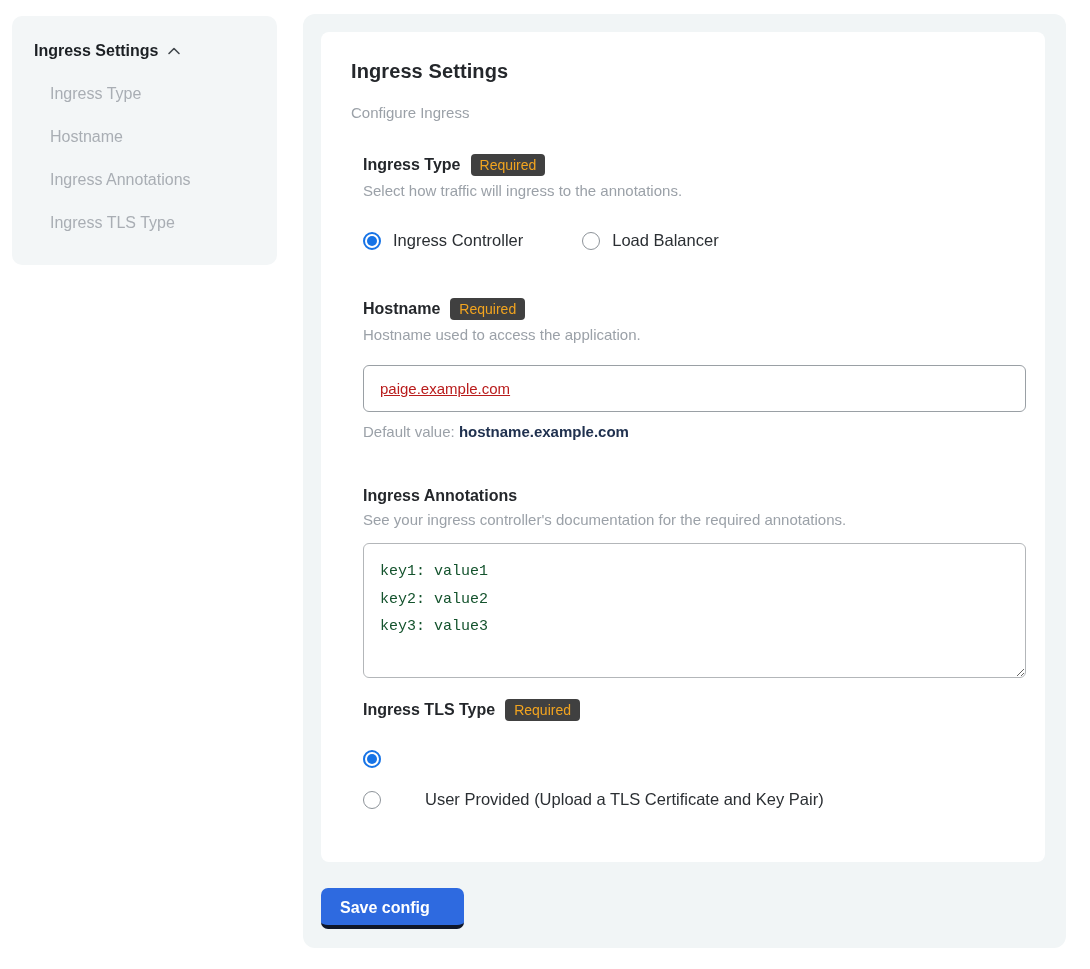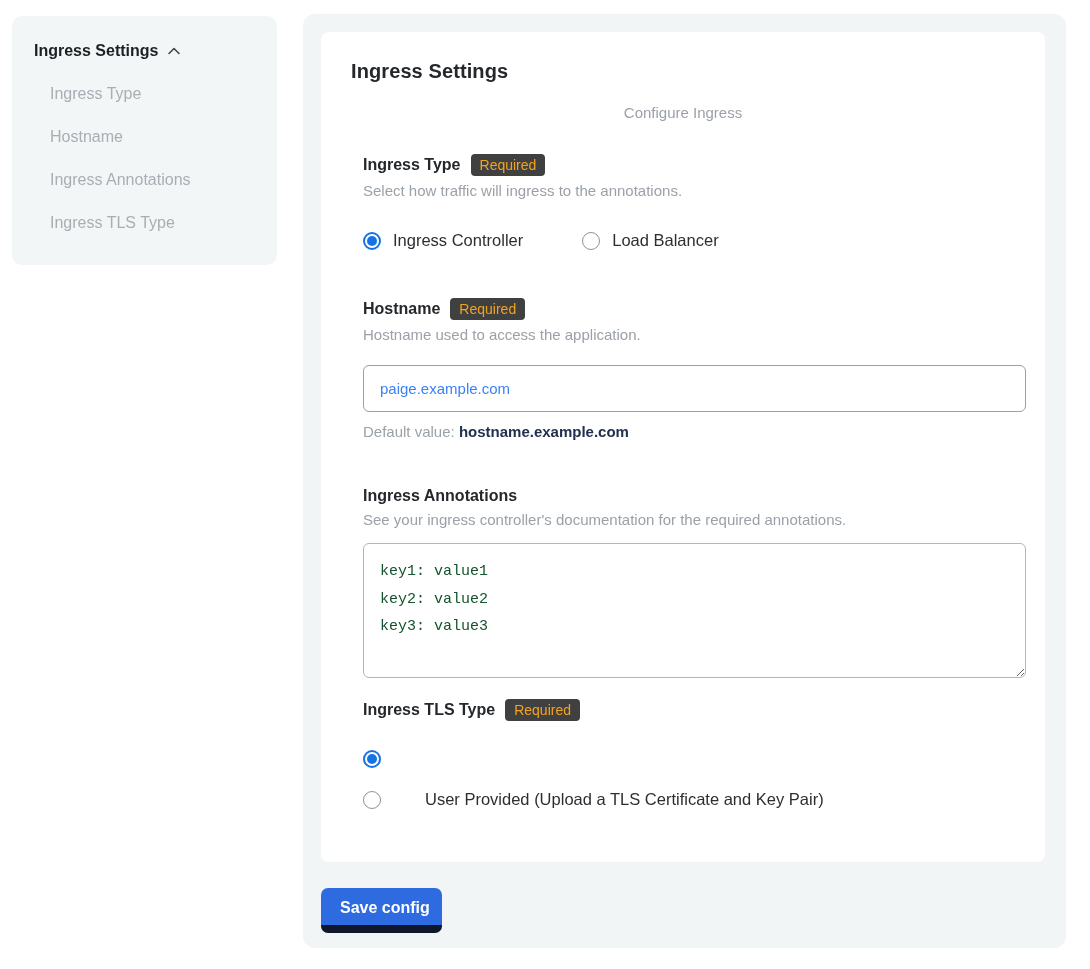--- a/index.html
+++ b/index.html
@@ -59,21 +59,20 @@
   .card-title {
     font-size: 20px;
     font-weight: 700;
     color: #24272b;
     letter-spacing: 0.1px;
   }
   .card-subtitle {
     margin-top: 21px;
     font-size: 15px;
     color: #9ba1a8;
-    text-align: center;
   }
   .sections { margin-left: 12px; }
 
   .section-label-row {
     display: flex;
     align-items: center;
     gap: 10px;
   }
   .section-label {
     font-size: 16px;
@@ -132,25 +131,26 @@
   
   .sec-hostname { margin-top: 48px; }
   .text-input {
     margin-top: 22px;
     width: 663px;
     height: 47px;
     border: 1px solid #9aa0a5;
     border-radius: 6px;
     padding: 0 16px;
     font-size: 15px;
-    color: #3b82f6;
+    color: #b91c1c;
     font-family: "Liberation Sans", sans-serif;
     outline: none;
     background: #fff;
     display: block;
+    text-decoration: underline;
   }
   .default-value-row {
     margin-top: 11px;
     font-size: 15px;
     color: #9ba1a8;
   }
   .default-value {
     font-weight: 700;
     color: #20314f;
   }
@@ -182,23 +182,23 @@
   
   .save-button {
     margin-top: 26px;
     display: inline-block;
     background: #2e6ae0;
     color: #ffffff;
     font-size: 16px;
     font-weight: 700;
     font-family: "Liberation Sans", sans-serif;
     border: none;
-    border-bottom: 8px solid #0f172a;
+    border-bottom: 4px solid #0f172a;
     border-radius: 7px;
-    padding: 11px 12px 8px 19px;
+    padding: 11px 34px 8px 19px;
     cursor: pointer;
   }
 </style>
 </head>
 <body>
 
 <nav class="sidebar">
   <div class="sidebar-header">
     <span>Ingress Settings</span>
     <span class="chevron-up">

